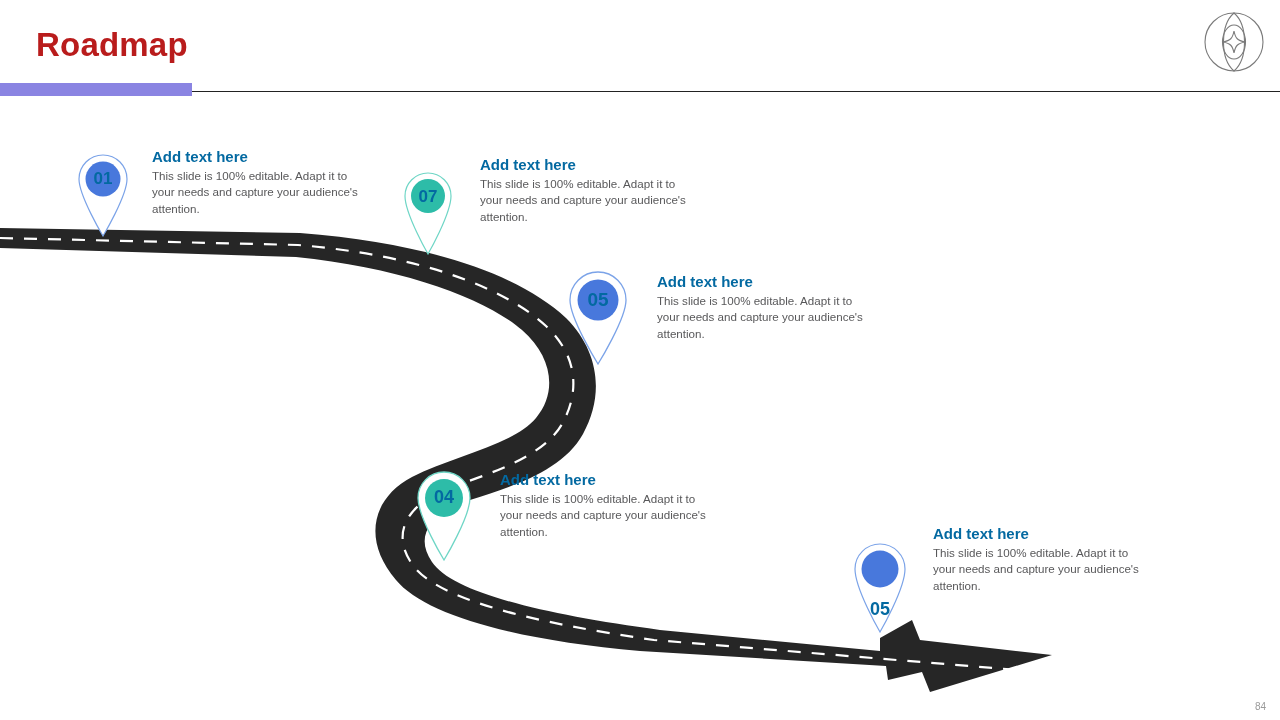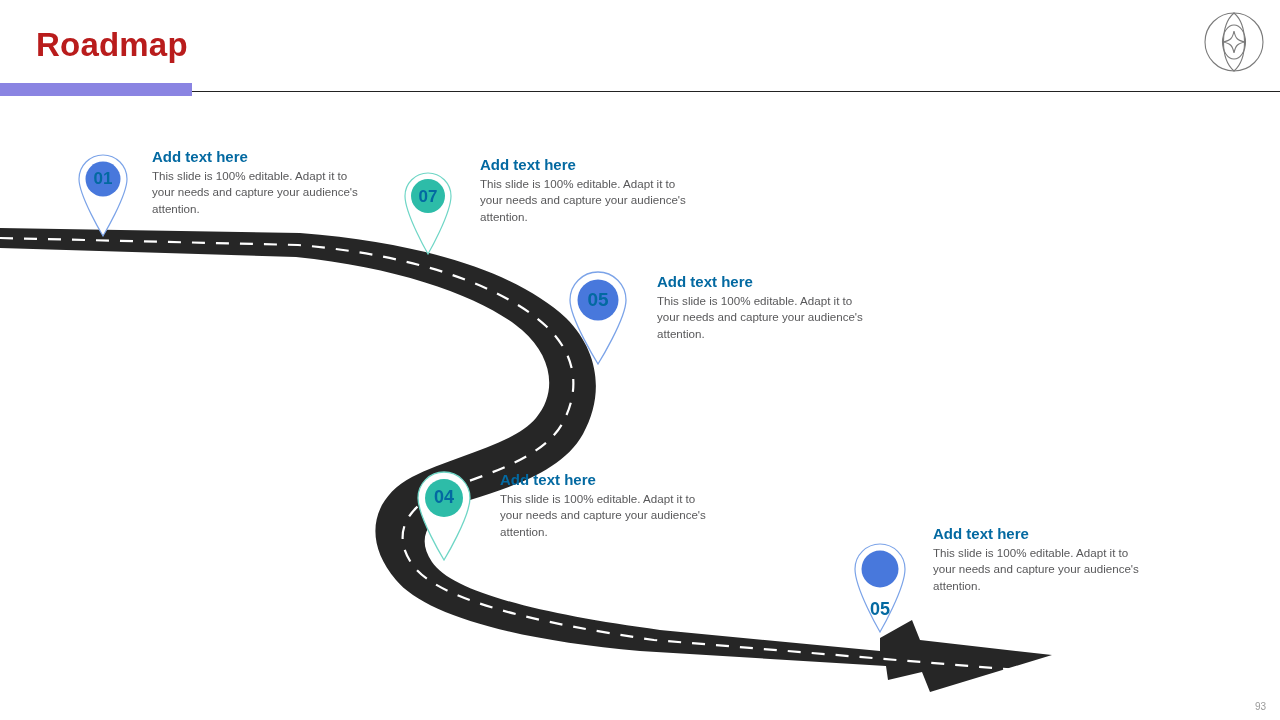--- a/index.html
+++ b/index.html
@@ -218,13 +218,13 @@
     <path d="M35 98 C 35 98 10 55 10 35 A 25 25 0 1 1 60 35 C 60 55 35 98 35 98 Z" fill="#ffffff" stroke="#7ba3e8" stroke-width="1.2"></path>
     <circle cx="35" cy="35" r="18.5" fill="#4878dc"></circle>
   </svg>
   <div class="pin-num" style="top:25px; font-size:18px; width:70px;margin-top:40px;">05</div>
 </div>
 <div class="note" style="left:933px; top:525px; width:212px;">
   <p class="note-title">Add text here</p>
   <p class="note-body">This slide is 100% editable. Adapt it to your needs and capture your audience's attention.</p>
 </div>
 
-<div id="page-number">93</div>
+<div id="page-number">84</div>
 
 </body></html>

